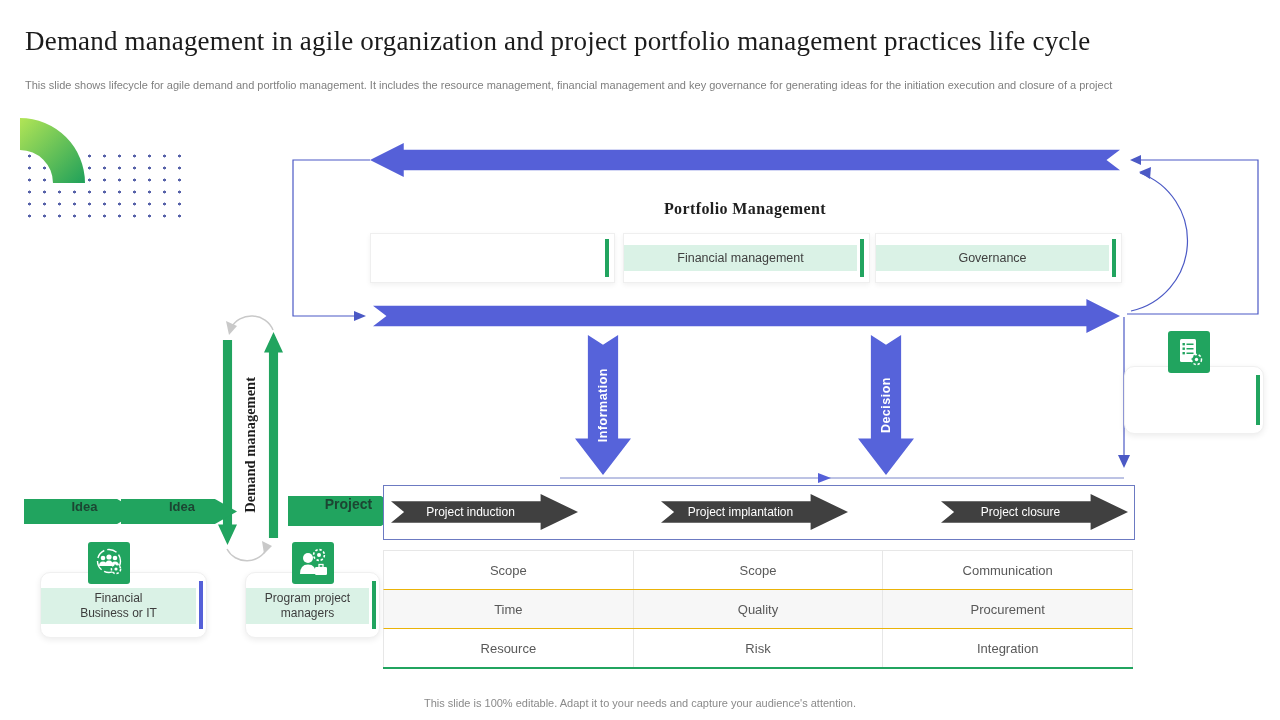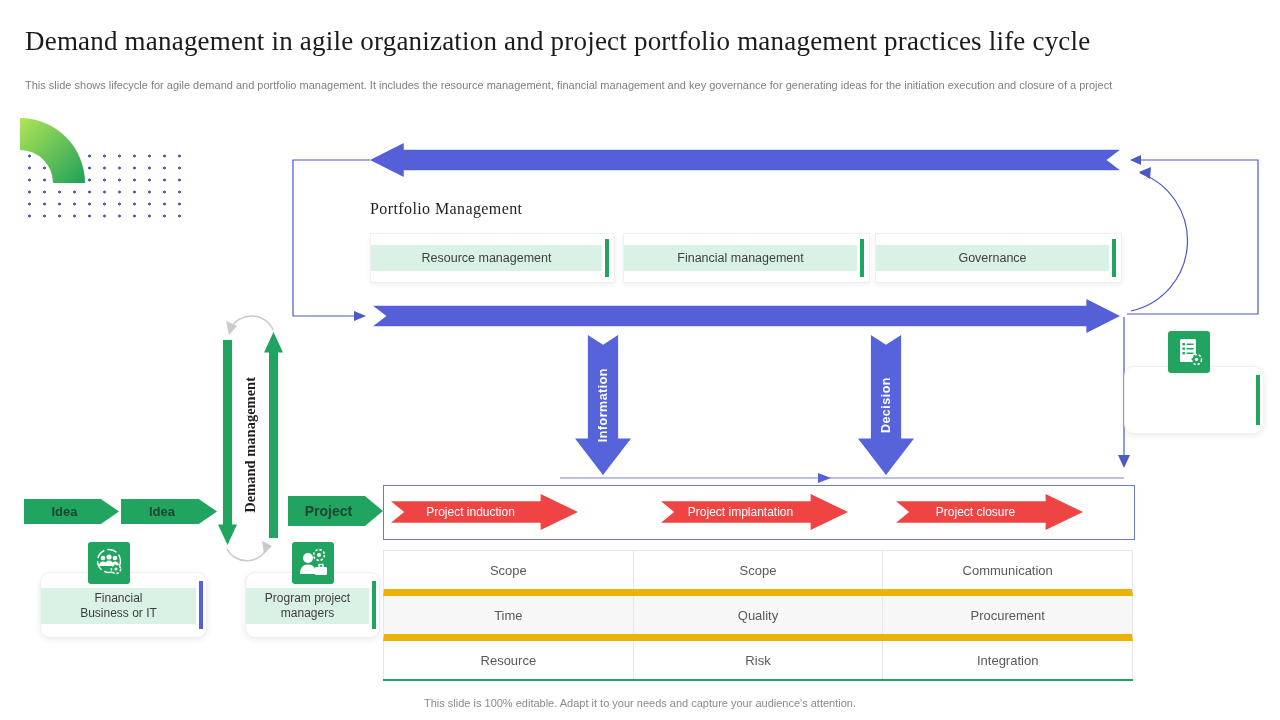--- a/index.html
+++ b/index.html
@@ -23,22 +23,22 @@
 
   
   .overlay{position:absolute;left:0;top:0;z-index:1;pointer-events:none;}
 
   
   .bigarrow{position:absolute;height:34px;background:#5560d8;z-index:2;}
   .arrow-left{clip-path:polygon(0 50%,4.5% 0,4.5% 20%,100% 20%,98.2% 50%,100% 80%,4.5% 80%,4.5% 100%);}
   .arrow-right{clip-path:polygon(100% 50%,95.5% 0,95.5% 20%,0 20%,1.8% 50%,0 80%,95.5% 80%,95.5% 100%);}
 
   
-  .pm-heading{position:absolute;left:370px;top:200px;width:750px;
-              font-family:"Liberation Serif","DejaVu Serif",serif;font-weight:normal;
+  .pm-heading{position:absolute;left:370px;top:200px;width:750px;text-align:center;
+              font-family:"Liberation Serif","DejaVu Serif",serif;font-weight:bold;
               font-size:16px;color:#1f1f1f;letter-spacing:.4px;z-index:2;}
   .pbox{position:absolute;top:233px;height:48px;background:#ffffff;border:1px solid #efefef;
         box-shadow:0 2px 5px rgba(0,0,0,.06);z-index:2;}
   .pbox .stripe{position:absolute;left:0;right:12px;top:11px;height:26px;background:#daf2e6;
                 display:flex;align-items:center;justify-content:center;
                 font-size:12.5px;color:#404040;}
   .gbar{position:absolute;right:5px;top:5px;bottom:5px;width:4px;background:#21a45f;}
 
   
   .varrow{position:absolute;top:335px;width:56px;height:140px;background:#5663da;z-index:2;
@@ -53,47 +53,47 @@
            clip-path:polygon(26% 0,74% 0,74% 90%,100% 90%,50% 100%,0 90%,26% 90%);}
   .gv-up{left:264px;top:332px;width:19px;height:206px;
          clip-path:polygon(50% 0,100% 10%,74% 10%,74% 100%,26% 100%,26% 10%,0 10%);}
   .demand-label{position:absolute;left:237px;top:352px;width:26px;height:186px;z-index:2;
                 display:flex;align-items:center;justify-content:center;
                 font-family:"Liberation Serif","DejaVu Serif",serif;font-weight:bold;
                 font-size:14.5px;color:#1c1c1c;}
   .demand-label span{writing-mode:vertical-rl;transform:rotate(180deg);white-space:nowrap;}
 
   
-  .garrow{position:absolute;background:#21a45f;z-index:2;display:flex;align-items:center;
+  .garrow{position:absolute;background:#21a45f;z-index:2;display:flex;
           justify-content:center;clip-path:polygon(0 0,81% 0,100% 50%,81% 100%,0 100%);
-          font-weight:bold;color:#1c4532;}
+          font-weight:bold;color:#1c4532;padding-left:20px;}
 
   
   .abox{position:absolute;background:#ffffff;border:1px solid #f0f0f0;border-radius:10px;
         box-shadow:0 2px 6px rgba(0,0,0,.08);z-index:2;}
   .abox .stripe{position:absolute;left:0;right:10px;background:#daf2e6;
                 display:flex;flex-direction:column;align-items:center;justify-content:center;
                 font-size:12px;color:#3d3d3d;line-height:15px;}
   .bluebar{position:absolute;right:3px;top:8px;bottom:8px;width:4px;background:#5560d8;}
   .greenbar{position:absolute;right:3px;top:8px;bottom:8px;width:4px;background:#21a45f;}
   .icon{position:absolute;width:42px;height:42px;background:#21a45f;border-radius:3px;z-index:3;}
 
   
   .projbox{position:absolute;left:383px;top:485px;width:750px;height:53px;background:#ffffff;
            border:1px solid #6c7ac2;z-index:2;}
-  .stage{position:absolute;top:494px;width:187px;height:36px;background:#ef4444;z-index:3;
+  .stage{position:absolute;top:494px;width:187px;height:36px;background:#404040;z-index:3;
          clip-path:polygon(0 20%,80% 20%,80% 0,100% 50%,80% 100%,80% 80%,0 80%,7% 50%);
          display:flex;align-items:center;justify-content:center;}
   .stage span{color:#ffffff;font-size:12px;padding-right:28px;}
 
   
   .gridtable{position:absolute;left:383px;top:550px;width:750px;z-index:2;
              border-top:1px solid #e7e7e7;border-bottom:2px solid #21a45f;}
   .trow{display:flex;height:38px;border-left:1px solid #e7e7e7;border-right:1px solid #e7e7e7;
-        border-bottom:7px solid #eab308;}
+        border-bottom:1px solid #eab308;}
   .trow:last-child{border-bottom:none;}
   .trow.alt{background:#f7f7f7;}
   .tcell{flex:1;display:flex;align-items:center;justify-content:center;
          font-size:13px;color:#595959;border-right:1px solid #e7e7e7;}
   .tcell:last-child{border-right:none;}
 </style>
 </head>
 <body>
 
 <div id="canvas">
@@ -133,21 +133,20 @@
 
     <path d="M560,478 H1124" fill="none" stroke="#7a86c9" stroke-width="1"></path>
     <path d="M818,473 L831,478 L818,483 Z" fill="#5560d8"></path>
   </svg>
 
   <div class="bigarrow arrow-left" style="left:370px;top:143px;width:750px;"></div>
   <div class="bigarrow arrow-right" style="left:373px;top:299px;width:747px;"></div>
   <div class="pm-heading">Portfolio  Management</div>
 
   <div class="pbox" style="left:370px;width:243px;">
-    <div class="stripe">Resource management</div>
     <div class="gbar"></div>
   </div>
   <div class="pbox" style="left:623px;width:245px;">
     <div class="stripe">Financial management</div>
     <div class="gbar"></div>
   </div>
   <div class="pbox" style="left:875px;width:245px;">
     <div class="stripe">Governance</div>
     <div class="gbar"></div>
   </div>
@@ -231,21 +230,21 @@
     <div class="greenbar"></div>
   </div>
 
   <div class="projbox"></div>
   <div class="stage" style="left:391px;">
     <span>Project induction</span>
   </div>
   <div class="stage" style="left:661px;">
     <span>Project implantation</span>
   </div>
-  <div class="stage" style="left:896px;">
+  <div class="stage" style="left:941px;">
     <span>Project closure</span>
   </div>
 
   <div class="gridtable">
     <div class="trow">
       <div class="tcell">Scope</div>
       <div class="tcell">Scope</div>
       <div class="tcell">Communication</div>
     </div>
     <div class="trow alt">

